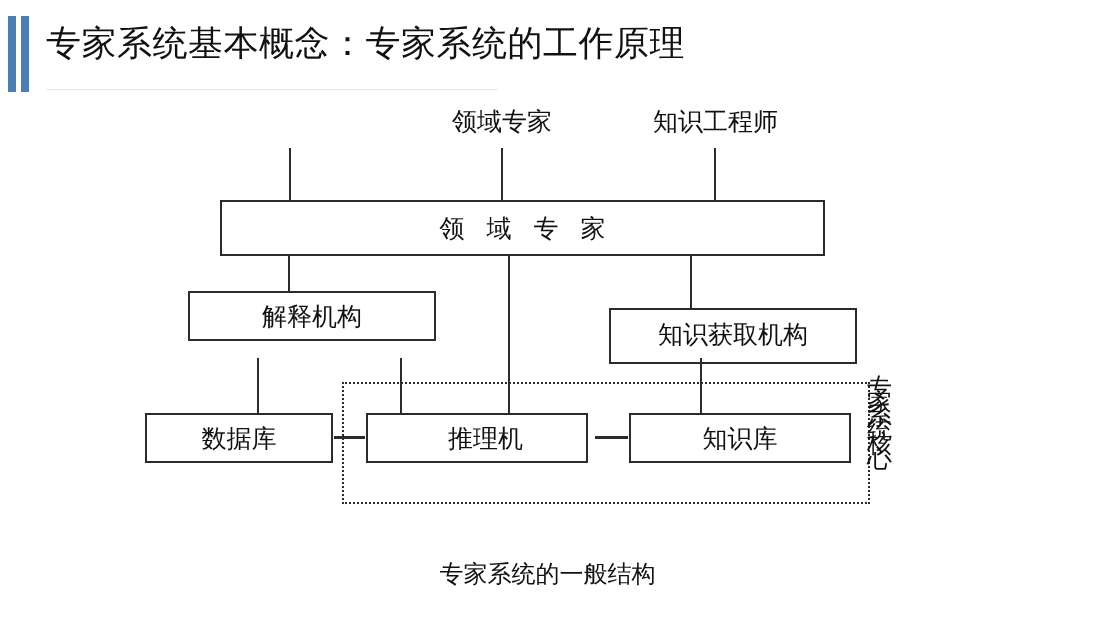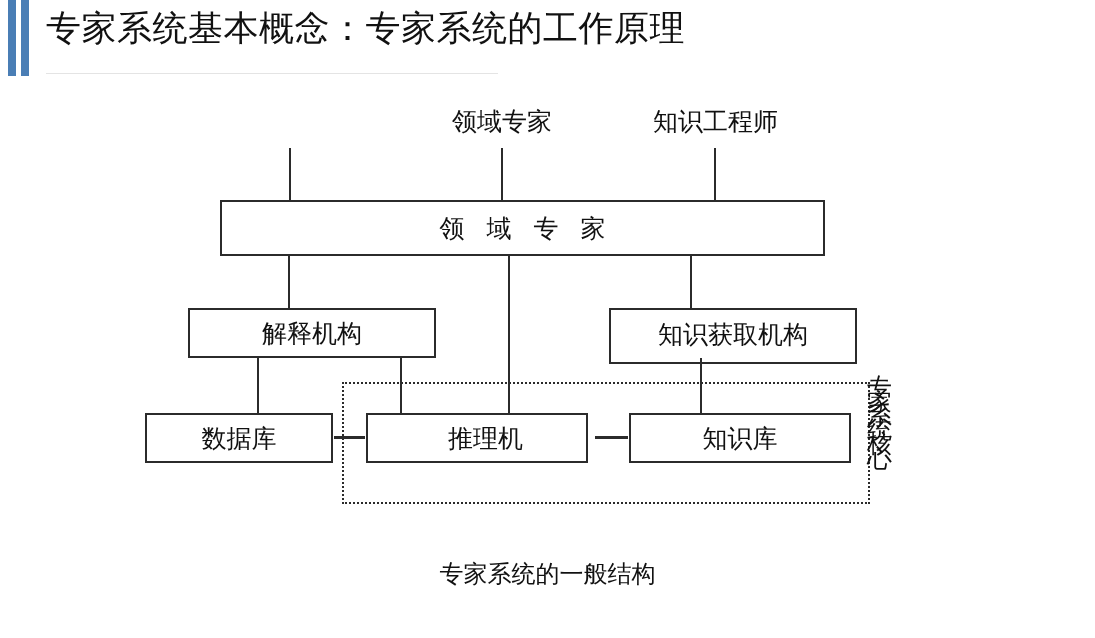--- a/index.html
+++ b/index.html
@@ -10,23 +10,24 @@
     background: #ffffff;
     font-family: "Liberation Sans", "DejaVu Sans", sans-serif;
     color: #000000;
     overflow: hidden;
     position: relative;
   }
 
   
   #slide-header {
     position: absolute;
-    left: 0; top: 0;
+    left: 0; top: 16px;
     width: 871px;
     height: 80px;
+    font-family: Liberation Serif, serif;
   }
   .accent-bar {
     position: absolute;
     top: 0;
     width: 8px;
     height: 76px;
     background: #4A7EB5;
   }
   .accent-bar.bar-1 { left: 8px; }
   .accent-bar.bar-2 { left: 21px; }
@@ -140,21 +141,21 @@
 
   <div class="vline" style="left:289px; top:148px; height:52px;"></div>
   <div class="vline" style="left:501px; top:148px; height:52px;"></div>
   <div class="vline" style="left:714px; top:148px; height:52px;"></div>
 
   <div class="node-box wide-spaced" style="left:220px; top:200px; width:605px; height:56px;">领域专家</div>
 
   <div class="vline" style="left:288px; top:256px; height:52px;"></div>
   <div class="vline" style="left:690px; top:256px; height:52px;"></div>
 
-  <div class="node-box" style="left:188px; top:308px; width:248px; height:50px;">解释机构</div>
+  <div class="node-box" style="left:188px; top:291px; width:248px; height:50px;">解释机构</div>
   <div class="node-box" style="left:609px; top:308px; width:248px; height:56px;font-family:Liberation Mono, monospace;">知识获取机构</div>
 
   <div class="vline" style="left:257px; top:358px; height:55px;"></div>
   <div class="vline" style="left:400px; top:358px; height:55px;"></div>
   <div class="vline" style="left:508px; top:256px; height:157px;"></div>
   <div class="vline" style="left:700px; top:358px; height:55px;"></div>
 
   <div id="core-dotted-box" style="left:342px; top:382px; width:528px; height:122px;"></div>
 
   <div class="node-box" style="left:145px; top:413px; width:188px; height:50px;">数据库</div>

